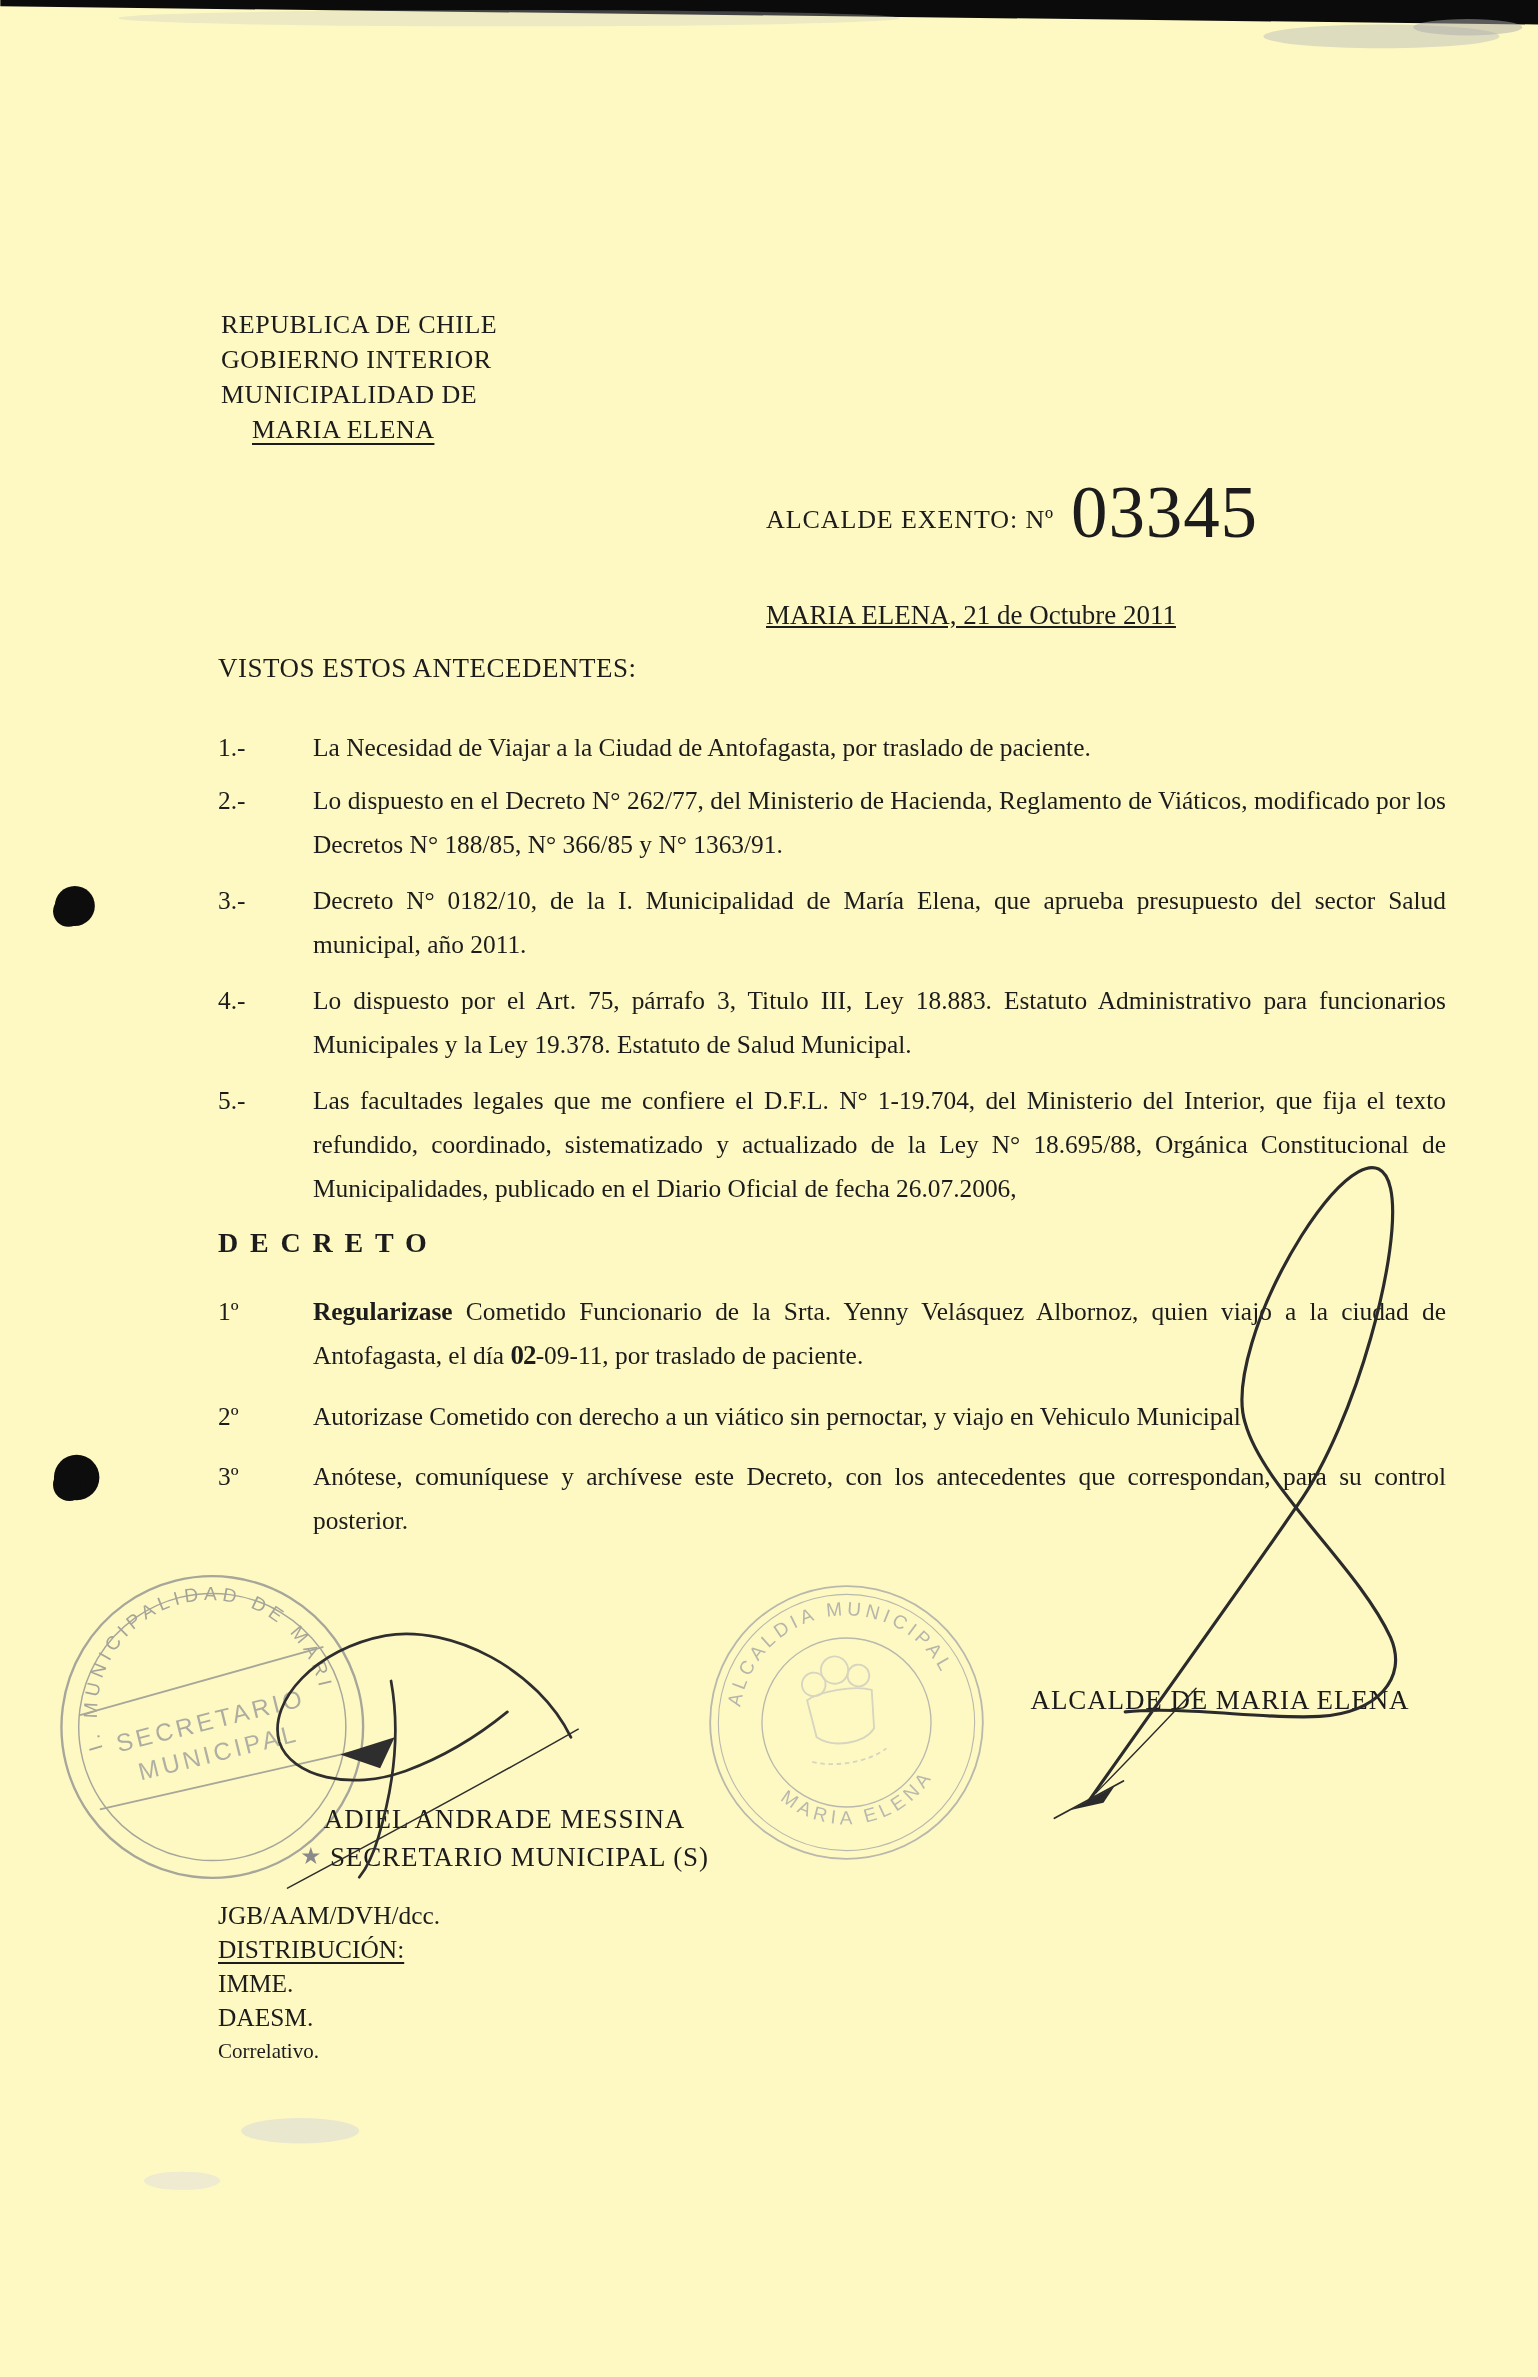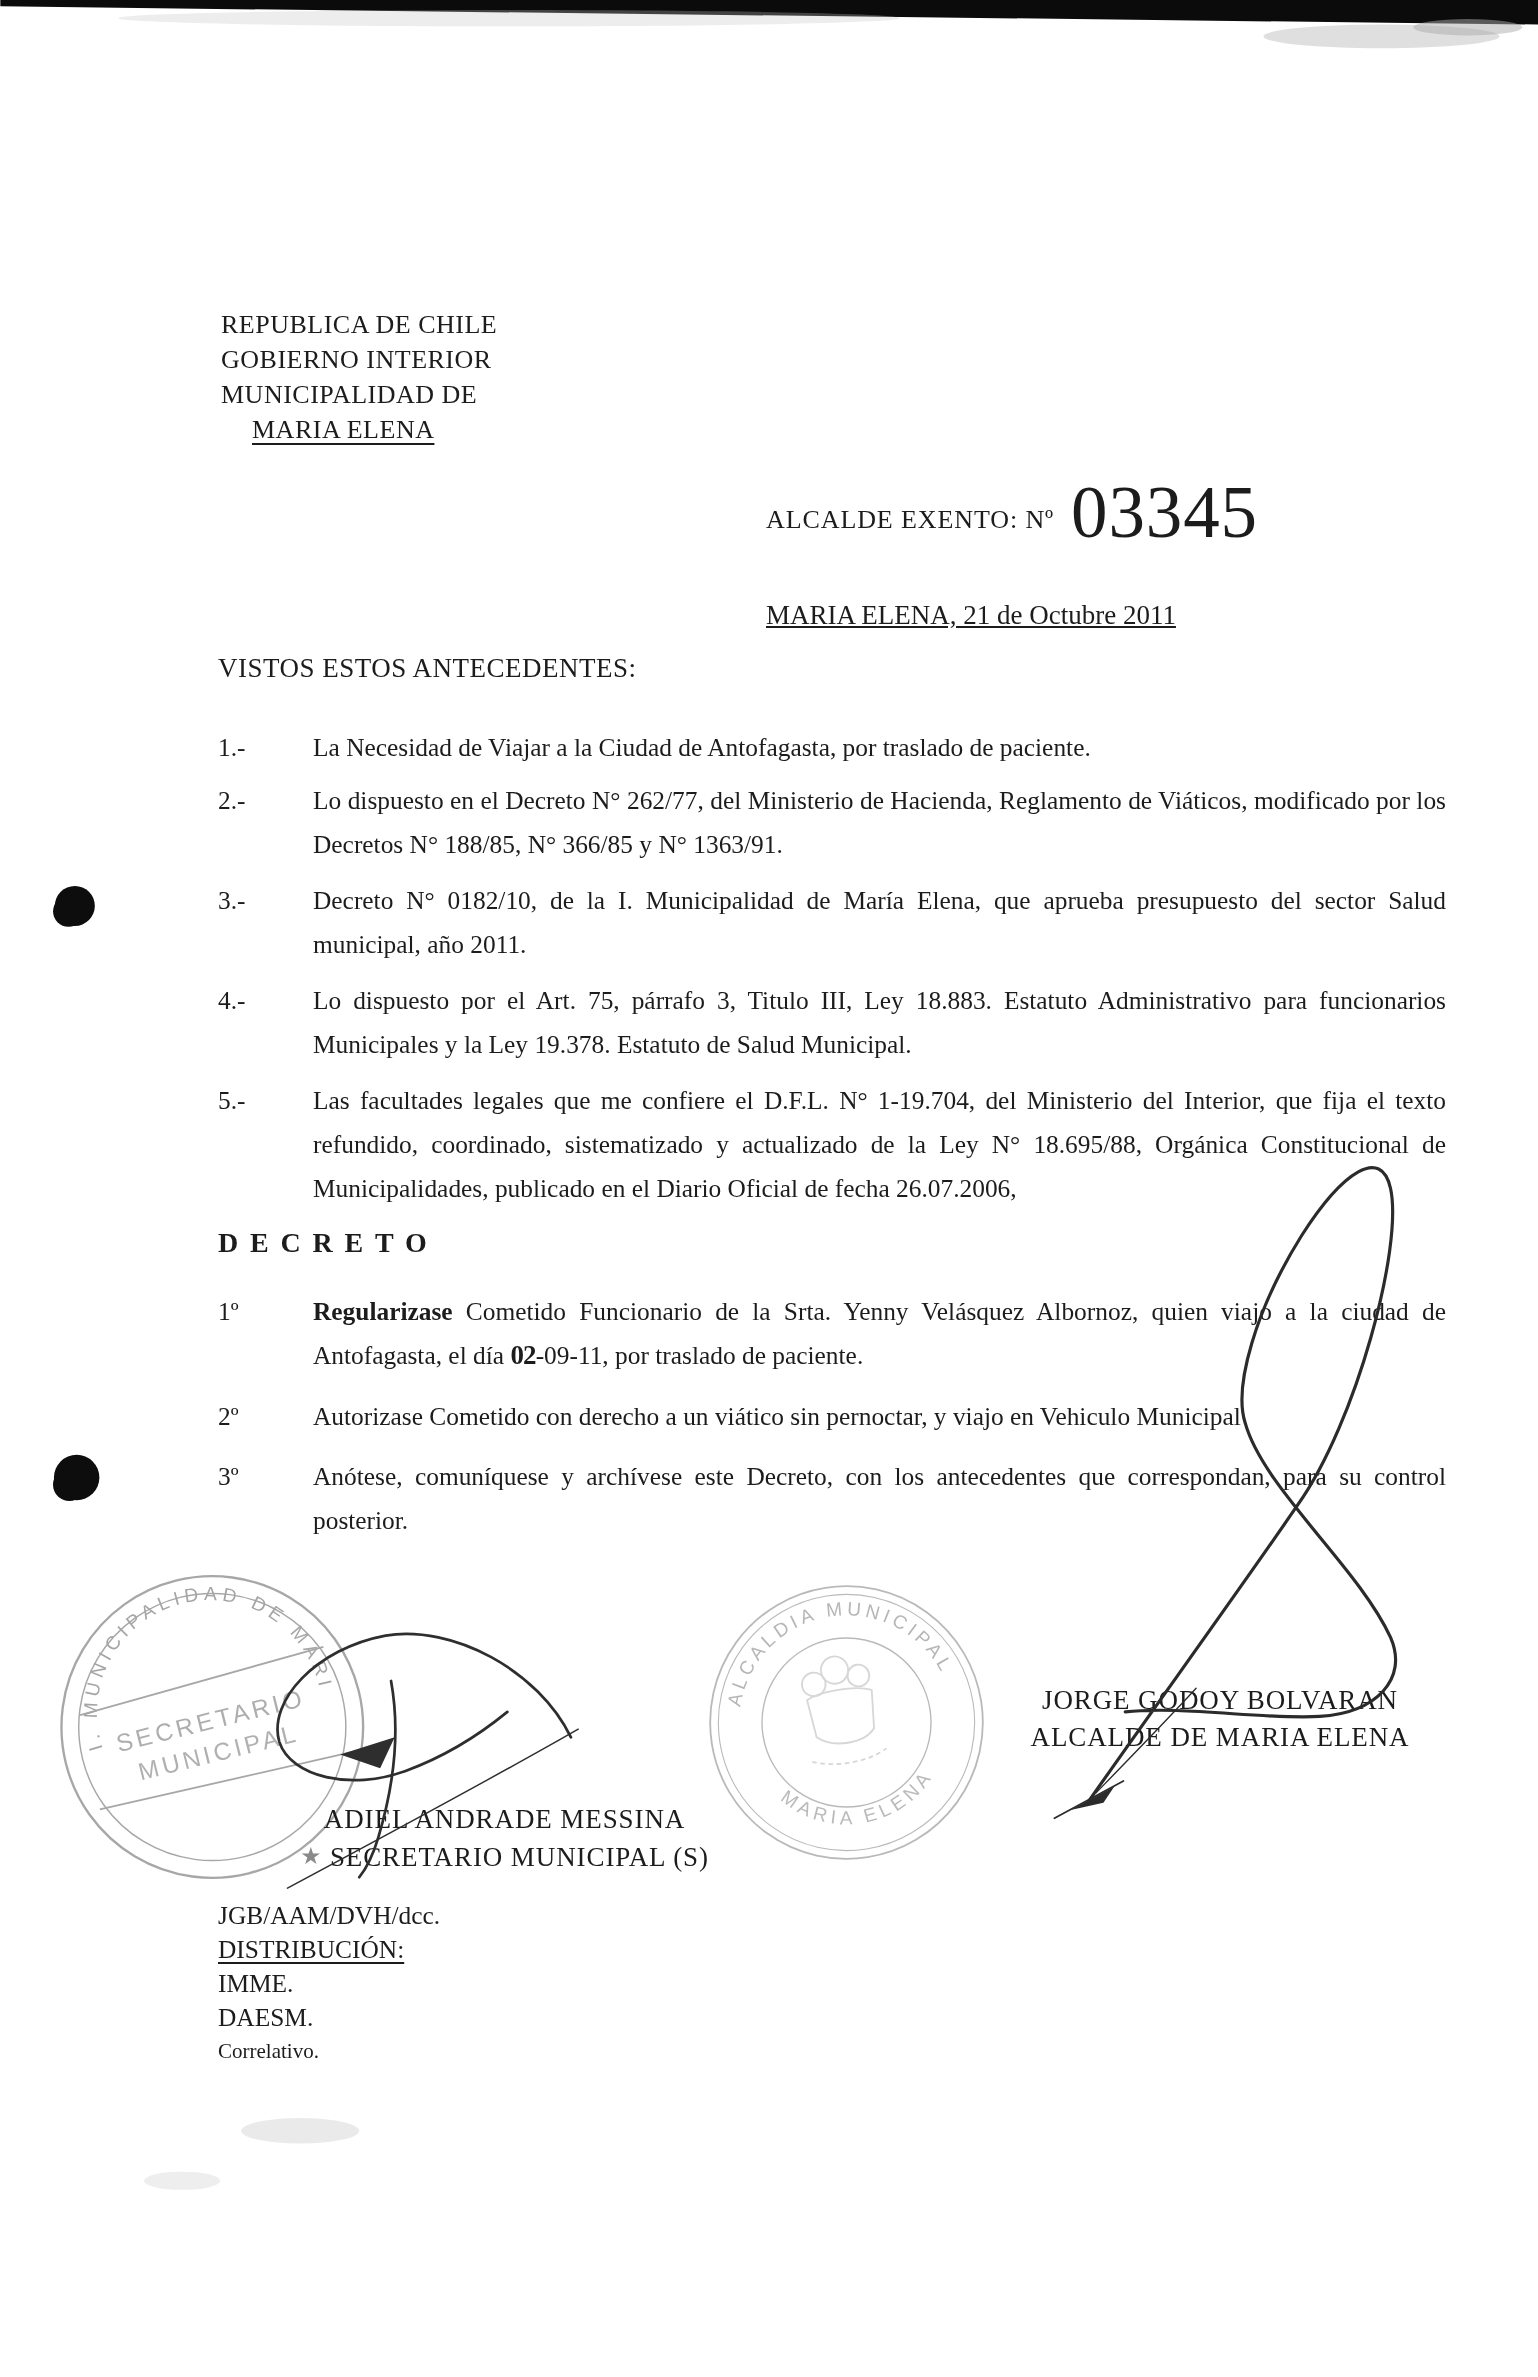--- a/index.html
+++ b/index.html
@@ -1,19 +1,19 @@
 <!DOCTYPE html>
 <html style="font-size:14.5px"><head>
 <meta charset="utf-8">
 <style>
   html,body{margin:0;padding:0;background:#e8e8e8;}
   .page{
     position:relative;
     width:1539px;height:2377px;
-    background:#ffffff;
+    background:#fef9c3;
     overflow:hidden;
     font-family:"Liberation Serif","DejaVu Serif",serif;
     color:#1c1c1c;
   }
   .abs{position:absolute;}
   
   .header-block{left:221px;top:307px;font-size:26px;line-height:35px;letter-spacing:0.5px;}
   .header-block .l4{margin-left:31px;text-decoration:underline;text-underline-offset:4.5px;}
   
   .decree-label{left:766px;top:505px;font-size:26px;letter-spacing:0.9px;}
@@ -128,21 +128,20 @@
         <circle cx="130" cy="112" r="13"></circle>
         <circle cx="155" cy="100" r="15"></circle>
         <circle cx="180" cy="110" r="12"></circle>
         <path d="M 120 128 C 135 120 175 120 192 128 L 188 170 C 175 185 140 185 124 170 Z"></path>
         <path d="M 115 196 C 140 206 175 206 198 194" stroke-dasharray="5 4"></path>
       </g>
     </g>
   </svg>
 
   <div class="abs alcalde-block">
-    <div>JORGE GODOY BOLVARAN</div>
     <div>ALCALDE DE MARIA ELENA</div>
   </div>
 
   <div class="abs secretario-block">
     <div>ADIEL ANDRADE MESSINA</div>
     <div><span class="star">★</span>
       <span>SECRETARIO MUNICIPAL (S)</span></div>
   </div>
 
   <div class="abs footer-block">

